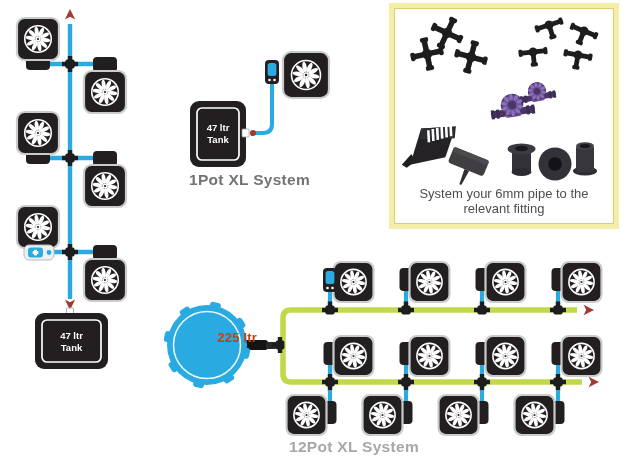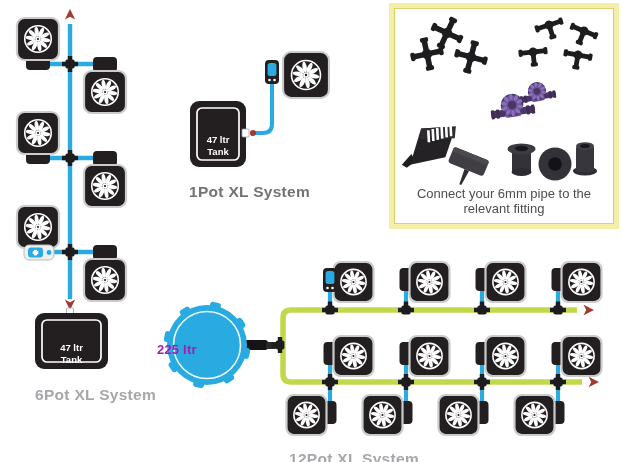--- a/index.html
+++ b/index.html
@@ -2,36 +2,36 @@
 <html><head>
 <meta charset="utf-8">
 <style>
   html,body{margin:0;padding:0;background:#fff;}
   .stage{position:relative;width:622px;height:462px;background:#fff;overflow:hidden;
          font-family:"Liberation Sans",sans-serif;}
   .fittings-box{position:absolute;left:389px;top:3px;width:230px;height:226px;
          box-sizing:border-box;border:5px solid #f3efa8;background:#fff;z-index:1;}
   .fittings-box .inner{position:absolute;inset:0;border:1px solid #ddd06b;pointer-events:none;}
   svg.art{position:absolute;left:0;top:0;z-index:3;pointer-events:none;}
-  .overlay{position:absolute;z-index:5;margin-top:12px;}
+  .overlay{position:absolute;z-index:5;}
   .sys-label{font-weight:bold;font-size:15.5px;letter-spacing:.3px;color:#a5a7aa;white-space:nowrap;}
   .tank-text{text-align:center;color:#fff;font-weight:bold;font-size:9.5px;line-height:1.25;}
-  .flexi-text{text-align:left;color:#a21caf;font-weight:bold;font-size:13px;line-height:1.2;letter-spacing:.2px;}
+  .flexi-text{text-align:right;color:#c2410c;font-weight:bold;font-size:13px;line-height:1.2;letter-spacing:.2px;}
   .caption{position:absolute;left:2px;right:2px;bottom:7px;text-align:center;
            font-size:13px;line-height:1.2;color:#4d4d4f;z-index:6;}
 </style>
 </head>
 <body>
 
 <div class="stage">
 
   <div class="fittings-box" style="border-color: rgb(243, 239, 168);">
     <div class="inner" style="border-color: rgb(221, 208, 107);"></div>
     <div class="caption" style="color: rgb(77, 77, 79);">
-      <div>Connect your 6mm pipe to the</div>
+      <div>System your 6mm pipe to the</div>
       <div>relevant fitting</div>
     </div>
   </div>
 
   <svg class="art" id="art" width="622" height="462" viewBox="0 0 622 462">
       <g>
         <path d="M70,24 V299" stroke="#29abe2" stroke-width="4.4" fill="none"></path>
         <path d="M44,64 H100" stroke="#29abe2" stroke-width="4.4" fill="none"></path>
         <path d="M44,158 H100" stroke="#29abe2" stroke-width="4.4" fill="none"></path>
         <path d="M50,252 H100" stroke="#29abe2" stroke-width="4.4" fill="none"></path>
@@ -695,16 +695,15 @@
 
   <div class="overlay tank-text" style="left:190px;top:122px;width:56px">
     <div>47 ltr</div>
     <div>Tank</div>
   </div>
 
   <div class="overlay flexi-text" style="left:157px;top:330px;width:100px">
     <div>225 ltr</div>
   </div>
 
-  <div class="overlay sys-label" style="left: 35px; top: 374px; color: rgb(165, 167, 170);">6Pot XL System</div>
   <div class="overlay sys-label" style="left: 189px; top: 171px; color: #737373;">1Pot XL System</div>
   <div class="overlay sys-label" style="left: 289px; top: 438px; color: rgb(165, 167, 170); text-align: center;">12Pot XL System</div>
 </div>
 
 </body></html>

